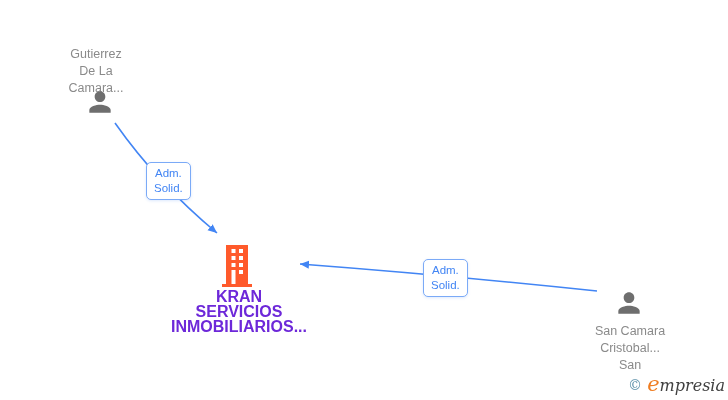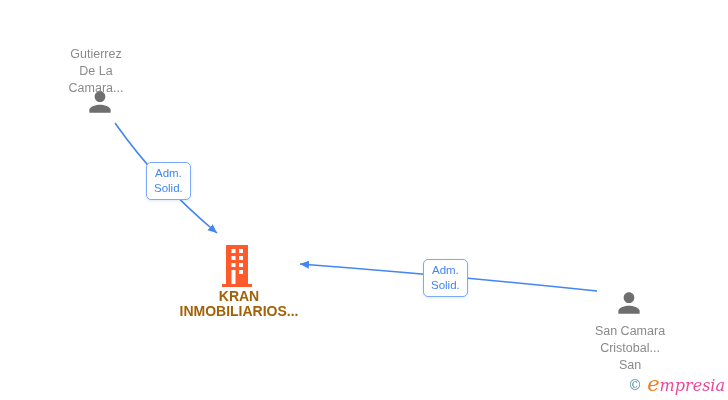--- a/index.html
+++ b/index.html
@@ -6,33 +6,33 @@
   .canvas{
     position:relative;width:728px;height:400px;background:#ffffff;overflow:hidden;
     font-family:"Liberation Sans", sans-serif;
   }
   .edges-layer{position:absolute;left:0;top:0;width:728px;height:400px;}
   .node-icon{position:absolute;display:block;}
   .node-label{
     position:absolute;text-align:center;color:#8a8a8a;
     font-size:12.5px;line-height:17px;font-weight:400;
   }
-  .node-label.company{font-weight:700;font-size:14px;line-height:15px;color:#a16207;}
+  .node-label.company{font-weight:700;font-size:16px;line-height:15px;color:#6d28d9;}
   .edge-label{
     position:absolute;background:#ffffff;border:1.5px solid #7baaf7;border-radius:5px;
     color:#4285f4;font-size:11.5px;line-height:15px;padding:3px 7px;text-align:center;
     box-shadow:0 1px 3px rgba(66,133,244,0.18);
   }
   .logo{
     position:absolute;right:3px;bottom:4px;font-family:"DejaVu Serif", serif;
     font-style:italic;white-space:nowrap;
   }
   .logo .copyright{color:#5b8fa8;font-size:14px;font-style:normal;vertical-align:1px;}
   .logo .brand-e{color:#ef7d22;font-size:21px;}
-  .logo .brand-rest{color:#ec4899;font-size:16px;}
+  .logo .brand-rest{color:#404040;font-size:16px;}
 </style>
 </head>
 <body>
 
 <div class="canvas">
 
   <svg class="edges-layer" width="728" height="400" viewBox="0 0 728 400" xmlns="http://www.w3.org/2000/svg">
     <defs>
       <marker id="arrowhead" markerWidth="12" markerHeight="10" refX="9" refY="4" orient="auto" markerUnits="userSpaceOnUse">
         <path d="M0,0 L9,4 L0,8 z" fill="#4285f4"></path>
@@ -67,20 +67,21 @@
       <rect x="9.5" y="11" width="4" height="4"></rect>
       <rect x="17" y="11" width="4" height="4"></rect>
       <rect x="9.5" y="18" width="4" height="4"></rect>
       <rect x="17" y="18" width="4" height="4"></rect>
       <rect x="17" y="25" width="4" height="4"></rect>
       <rect x="9.5" y="25" width="4" height="14"></rect>
     </g>
   </svg>
   <div class="node-label company" style="left:157px;top:289px;width:164px;">
     <div>KRAN</div>
+    <div>SERVICIOS</div>
     <div>INMOBILIARIOS...</div>
   </div>
 
   <div class="edge-label" style="left:423px;top:259px;">
     <div>Adm.</div>
     <div>Solid.</div>
   </div>
 
   <svg class="node-icon" style="left:613px;top:287px;" width="32" height="32" viewBox="0 0 24 24">
     <path fill="#6e6e6e" d="M12 12c2.21 0 4-1.79 4-4s-1.79-4-4-4-4 1.79-4 4 1.79 4 4 4zm0 2c-2.67 0-8 1.34-8 4v2h16v-2c0-2.66-5.33-4-8-4z"></path>

